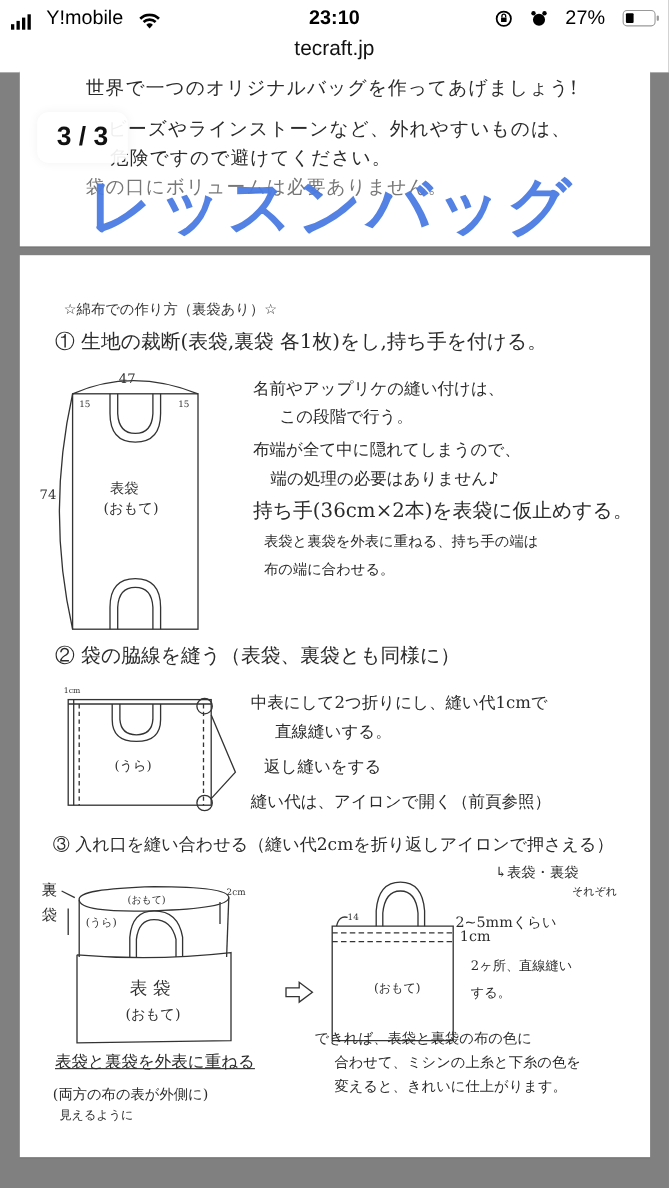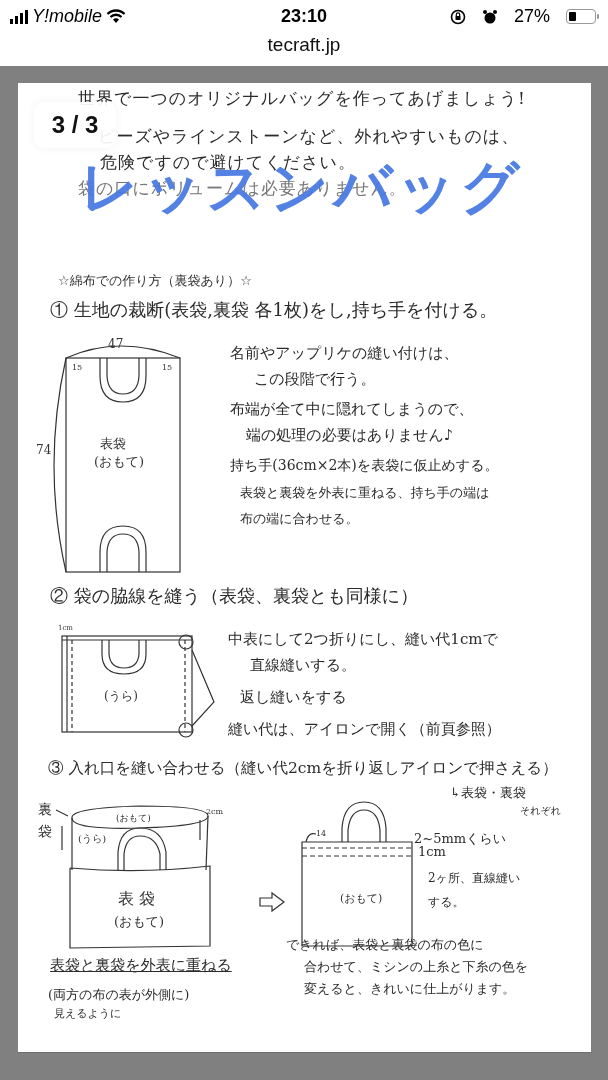--- a/index.html
+++ b/index.html
@@ -2,34 +2,34 @@
 <html><head>
 <meta charset="utf-8">
 <style>
   * { margin:0; padding:0; box-sizing:border-box; }
   html, body { width:608px; height:1080px; overflow:hidden; background:#808080; }
   body { font-family:"DejaVu Sans", sans-serif; position:relative; }
 
   
   .topbar { position:absolute; left:0; top:0; width:608px; height:66px; background:#ffffff; }
   .status { position:absolute; left:0; top:0; width:608px; height:32px; font-family:"Liberation Sans", sans-serif; font-size:18px; color:#000; }
-  .status .left { position:absolute; left:10px; top:6px; display:flex; align-items:center; gap:4px;font-style:italic; }
+  .status .left { position:absolute; left:10px; top:6px; display:flex; align-items:flex-end; gap:14px; }
   .status .center { position:absolute; left:0; right:0; top:6px; text-align:center; font-weight:bold; }
   .status .right { position:absolute; right:12px; top:6px; display:flex; align-items:center; gap:16px; }
   .signal { display:flex; align-items:flex-end; gap:2px; height:14px; }
   .signal span { display:block; width:3px; background:#000; }
   .battery { width:30px; height:15px; border:1.5px solid #999; border-radius:4px; position:relative; }
   .battery::after { content:""; position:absolute; right:-4px; top:4px; width:2px; height:5px; background:#999; border-radius:1px; }
   .battery .lvl { position:absolute; left:2px; top:2px; bottom:2px; width:7px; background:#000; border-radius:1px; }
   .url { position:absolute; left:0; right:0; top:34px; text-align:center; font-family:"Liberation Sans", sans-serif; font-size:19px; color:#111; }
 
   
   .viewer { position:absolute; left:0; top:66px; width:608px; height:1014px; background:#808080; }
   .page { position:absolute; left:18px; width:573px; background:#fff; box-shadow:0 1px 0 #6f6f6f; }
-  .page1 { top:-2px; height:160px;margin-top:19px; }
+  .page1 { top:-2px; height:160px; }
   .page2 { top:166px; height:820px;padding-left:46px; }
 
   .hand { font-family:"DejaVu Serif", serif; color:#2b2b2b; position:absolute; white-space:nowrap; }
   .p1line { font-size:17px; letter-spacing:1px; }
 
   .pager { position:absolute; left:34px; top:36px; width:82px; height:46px; background:rgba(255,255,255,0.92); border-radius:10px; box-shadow:0 0 10px rgba(0,0,0,0.06); font-family:"Liberation Sans", sans-serif; font-size:24px; font-weight:bold; color:#111; display:flex; align-items:center; justify-content:center; }
 
   .overlay-title { position:absolute; left:80px; top:83px; font-family:"DejaVu Sans", sans-serif; font-weight:bold; font-size:58px; color:#4a7be3; letter-spacing:4px; opacity:0.95; white-space:nowrap; }
 
   .sub-title { font-family:"DejaVu Sans", sans-serif; font-size:13px; color:#333; }
@@ -113,21 +113,21 @@
       <path d="M70 236 V216 Q70 190 93 190 Q116 190 116 216 V236"></path>
       <path d="M77 236 V216 Q78 198 93 198 Q108 198 109 216 V236"></path>
       <text x="70" y="112" font-size="13">表袋</text>
       <text x="64" y="130" font-size="13">(おもて)</text>
     </svg>
 
     <div class="hand note" style="left:212px; top:108px;">名前やアップリケの縫い付けは、</div>
     <div class="hand note" style="left:236px; top:134px;">この段階で行う。</div>
     <div class="hand note" style="left:212px; top:164px;">布端が全て中に隠れてしまうので、</div>
     <div class="hand note" style="left:228px; top:190px;">端の処理の必要はありません♪</div>
-    <div class="hand note" style="left:212px; top:220px; font-size:14px;">持ち手(36cm×2本)を表袋に仮止めする。</div>
+    <div class="hand note" style="left:212px; top:220px; font-size:18px;">持ち手(36cm×2本)を表袋に仮止めする。</div>
     <div class="hand note" style="left:222px; top:248px; font-size:13px;">表袋と裏袋を外表に重ねる、持ち手の端は</div>
     <div class="hand step" style="left:32px; top:352px;">② 袋の脇線を縫う（表袋、裏袋とも同様に）</div>
 
     <div class="hand note" style="left:222px; top:274px; font-size:13px;">布の端に合わせる。</div>
 
     <svg class="diag" style="left:24px; top:390px;" width="180" height="120" viewBox="0 0 180 120">
       <text x="16" y="8" font-size="7">1cm</text>
       <rect x="20" y="14" width="130" height="96"></rect>
       <line x1="20" y1="18" x2="150" y2="18"></line>
       <line x1="25" y1="14" x2="25" y2="110"></line>

